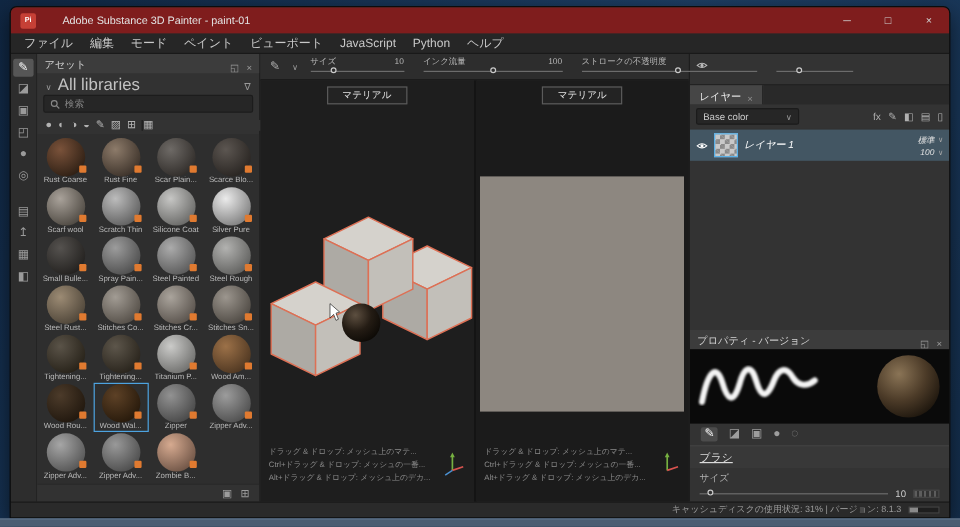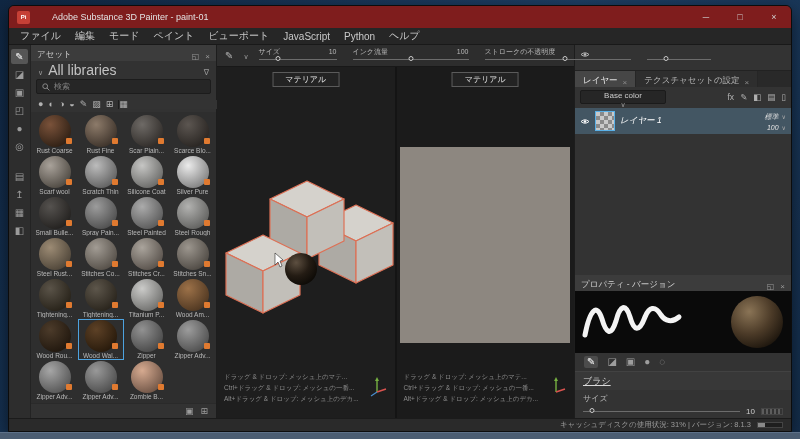--- a/index.html
+++ b/index.html
@@ -75,21 +75,21 @@
 .ts-row{height:19px;flex:none;display:flex;align-items:center;gap:5px;padding:0 5px;color:#b0b0b0;}
 .settings-combo{margin-left:auto;width:118px;}
 .ts-material{height:18px;flex:none;margin:0 4px 1px;border:1px solid #3f9bd8;background:#242b31;display:flex;align-items:center;gap:4px;padding:0 4px;}
 .ts-name{font-size:8.5px;color:#f2f2f2;}
 .ts-shader{margin-left:auto;font-size:7.5px;color:#9b9b9b;}
 .tabs{margin-top:6px;height:17px;flex:none;display:flex;background:#292929;border-top:1px solid #222;}
 .tab{display:flex;align-items:flex-end;gap:5px;padding:0 8px;font-size:8.5px;color:#b9b9b9;background:#2e2e2e;border-right:1px solid #262626;}
 .tab.active{background:#464646;color:#ebebeb;}
 .tab-x::before{content:"×";font-size:8px;color:#8d8d8d;}
 .channel-row{height:20px;flex:none;display:flex;align-items:center;gap:4px;padding:0 5px;}
-.channel-combo{width:86px;flex-direction:column;}
+.channel-combo{width:86px;}
 .ch-icons{margin-left:auto;display:flex;gap:6px;align-items:center;color:#b0b0b0;}
 .ch-icon{font-size:8.5px;line-height:1;}
 .layers-body{flex:1;min-height:0;background:#333;padding-top:1px;font-style:italic;}
 .layer-row{height:26px;background:#435663;display:flex;align-items:center;gap:5px;padding:0 5px;}
 .checker{width:20px;height:20px;flex:none;border:1px solid #5ab1e8;background-color:#c9c9c9;background-image:linear-gradient(45deg,#8a8a8a 25%,transparent 25%,transparent 75%,#8a8a8a 75%),linear-gradient(45deg,#8a8a8a 25%,transparent 25%,transparent 75%,#8a8a8a 75%);background-size:8px 8px;background-position:0 0,4px 4px;}
 .layer-name{font-size:8.5px;color:#fff;}
 .layer-right{margin-left:auto;display:flex;flex-direction:column;align-items:flex-end;gap:2px;}
 .mini-combo{font-size:7px;color:#e3e3e3;display:flex;align-items:center;gap:3px;}
 .mini-combo::after{content:"∨";font-size:6px;color:#aaa;}
 .preview{height:62px;flex:none;background:#0a0a0a;position:relative;}
@@ -435,24 +435,20 @@
         <svg width="10" height="7" viewBox="0 0 10 7">
             <path d="M1 3.5 Q5 0 9 3.5 Q5 7 1 3.5Z" fill="none" stroke="#bbb" stroke-width="0.9"></path>
             <circle cx="5" cy="3.5" r="1.3" fill="#bbb"></circle>
           </svg>
       </div>
       <div class="tabs">
         <div class="tab active">
           <span>レイヤー</span>
           <span class="tab-x"></span>
         </div>
-        <div class="tab">
-          <span>テクスチャセットの設定</span>
-          <span class="tab-x"></span>
-        </div>
       </div>
       <div class="channel-row">
         <div class="combo channel-combo">
           <span>Base color</span>
           <span class="caret"></span>
         </div>
         <div class="ch-icons">
             <span class="ch-icon">fx</span>
             <span class="ch-icon">✎</span>
             <span class="ch-icon">◧</span>

